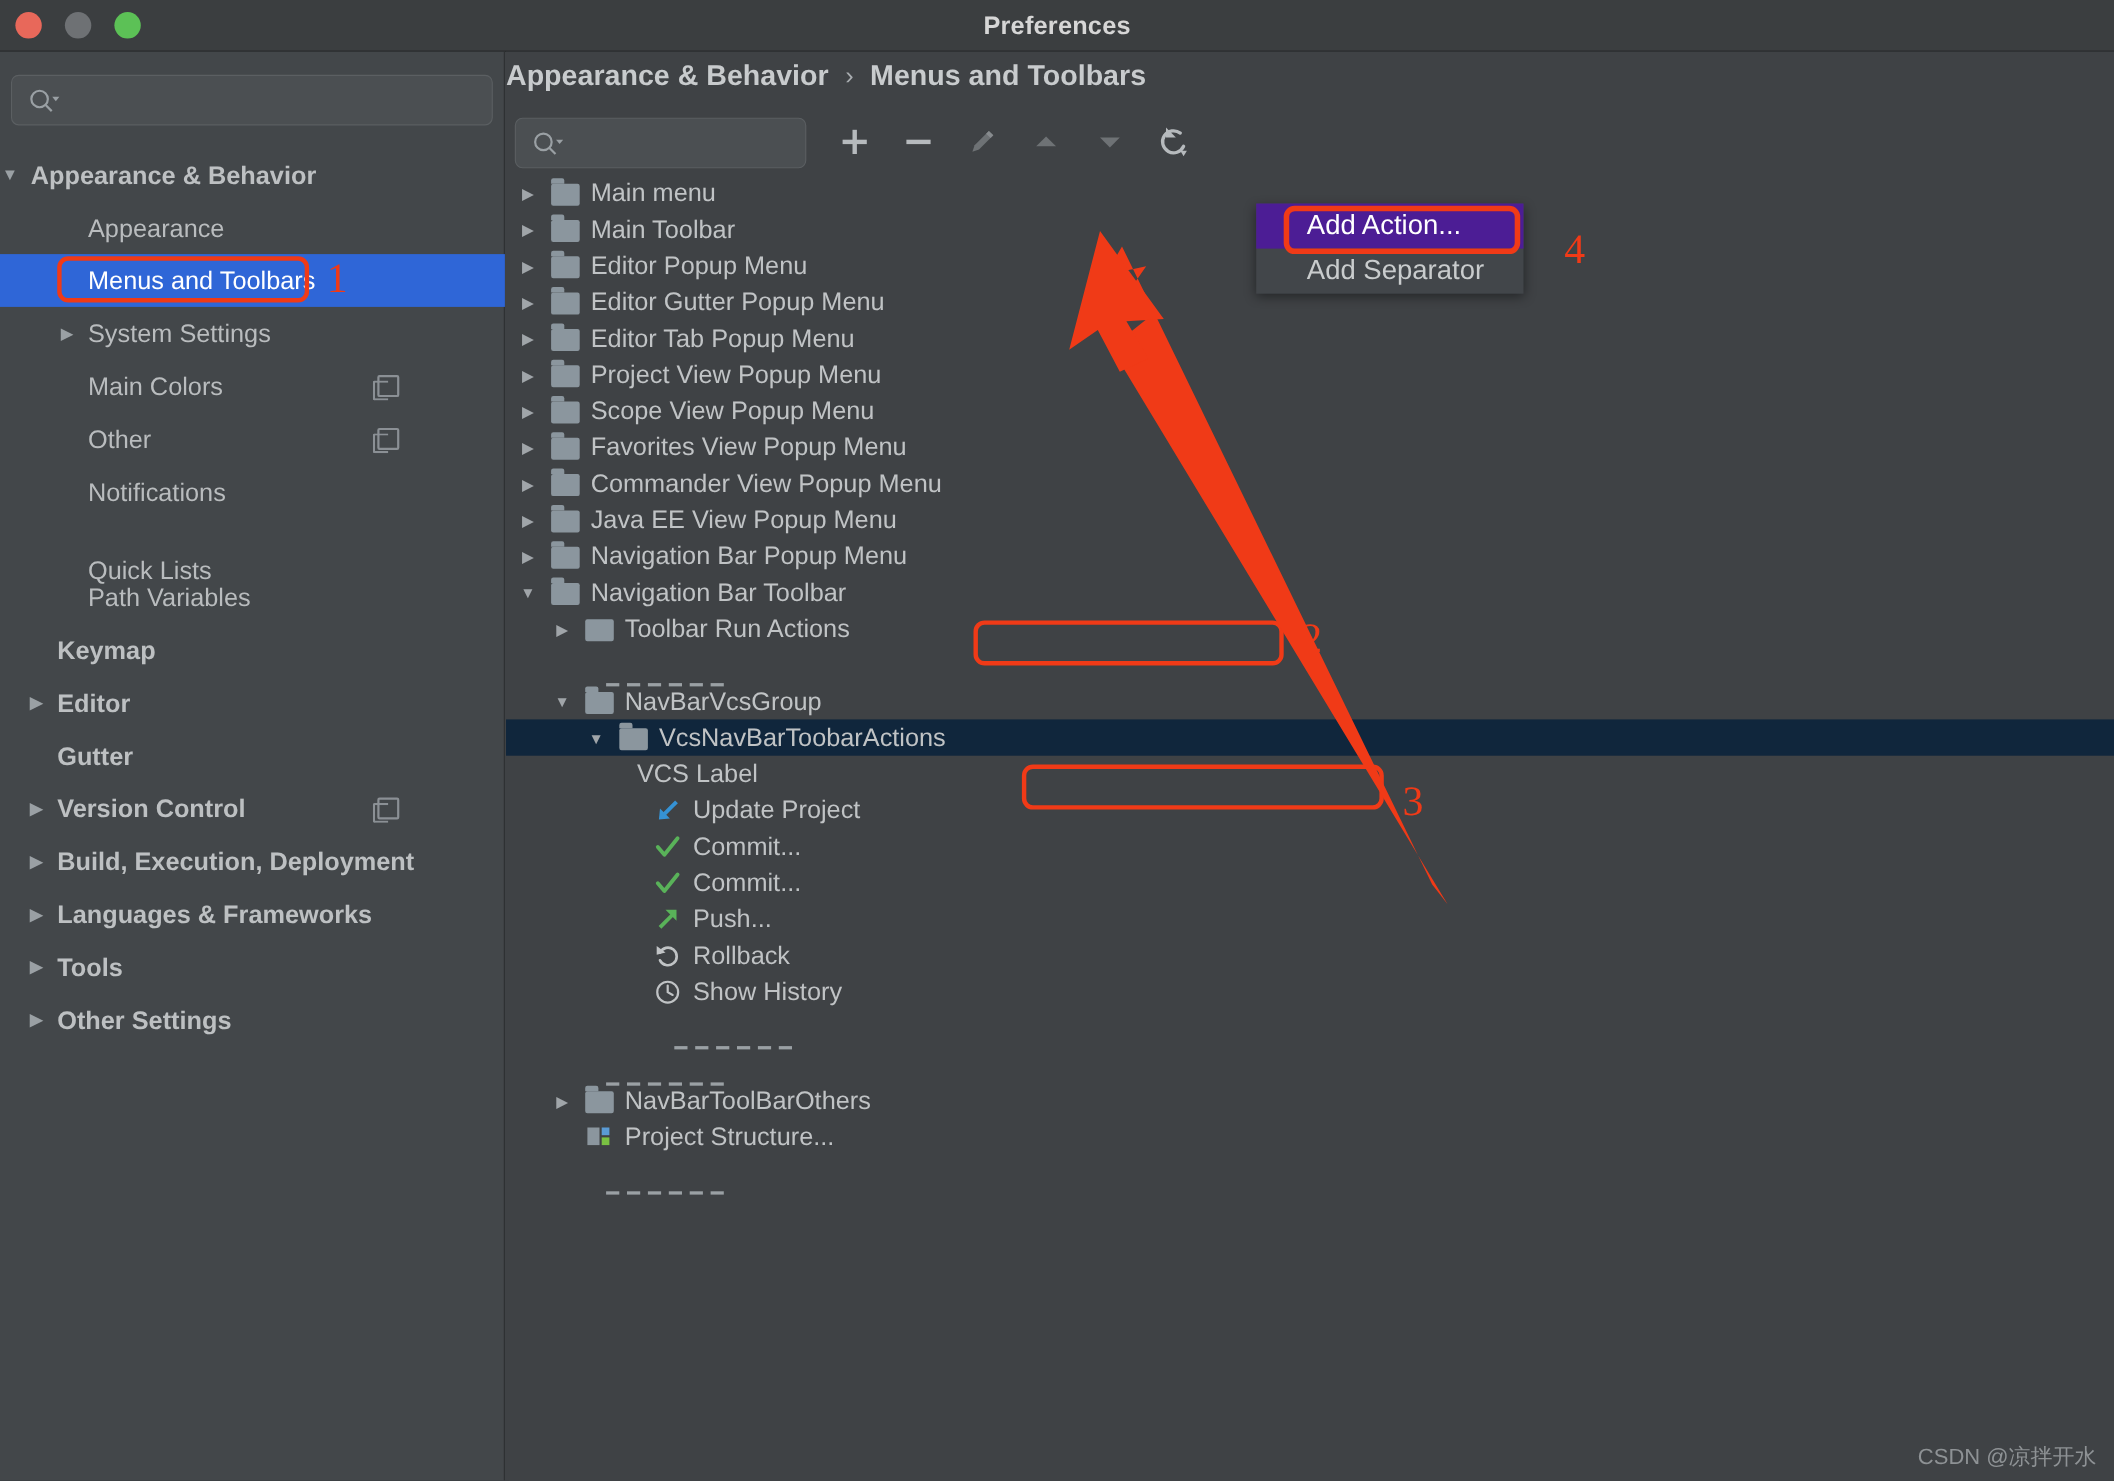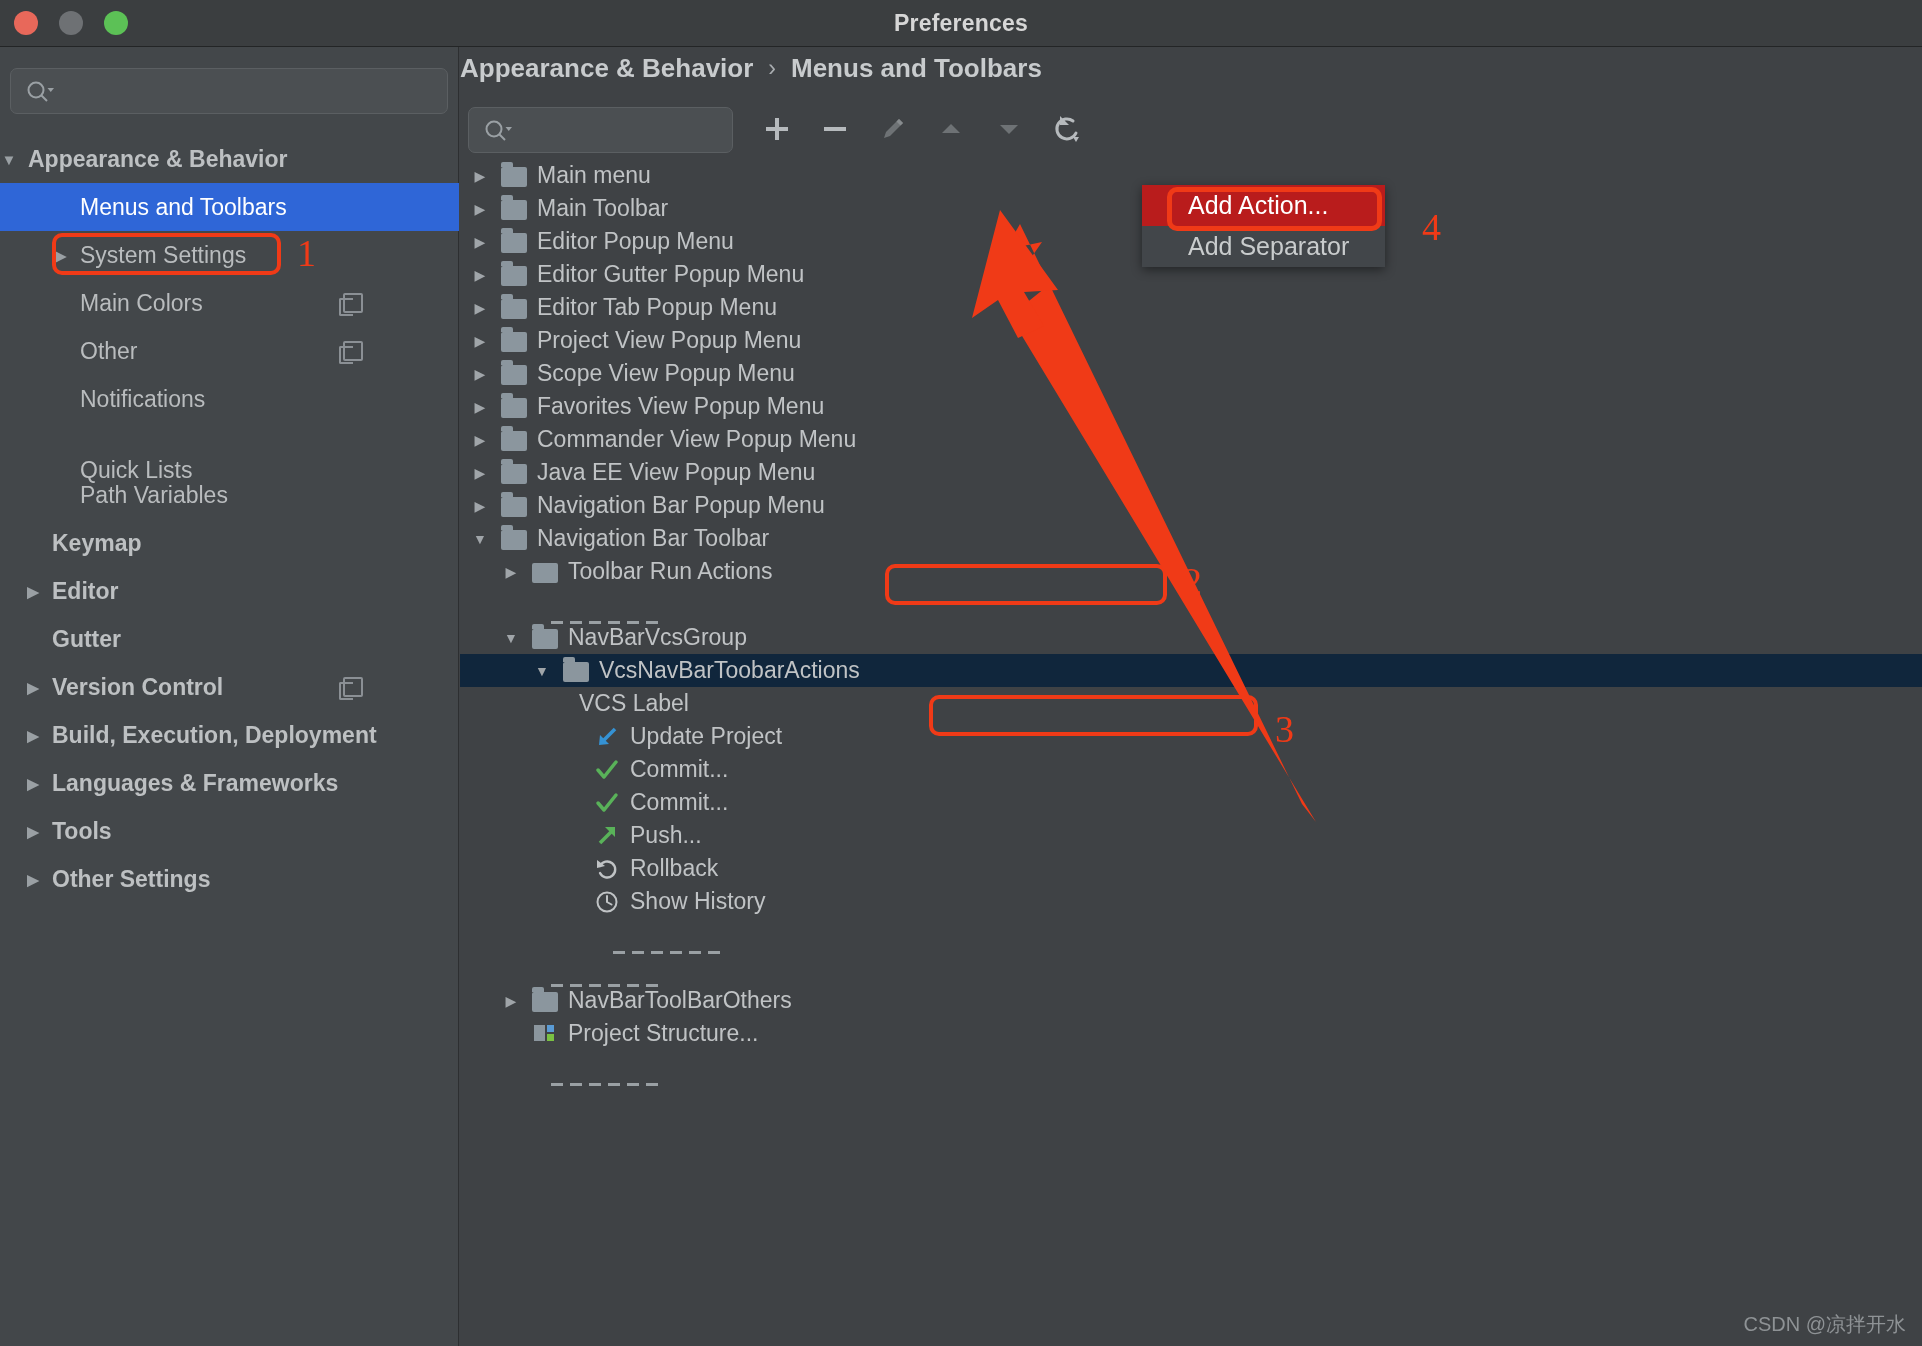--- a/index.html
+++ b/index.html
@@ -112,21 +112,21 @@
     border: 4px solid #f03a17; border-radius: 10px; pointer-events: none;
   }
   #num-3 { position: absolute; left: 815px; top: 660px; color: #f03a17; font-size: 38px; font-family: "Liberation Serif", serif; }
 
   
   #popup {
     position: absolute; left: 682px; top: 138px; width: 243px; height: 82px;
     background: #42464a; box-shadow: 0 3px 10px rgba(0,0,0,.45);
   }
   .p-item { height: 41px; display: flex; align-items: center; padding-left: 46px; color: #c9cccd; font-size: 25px; }
-  .p-item.active { background: #b91c1c; color: #ffffff; }
+  .p-item.active { background: #4c1d95; color: #ffffff; }
   #hl-popup {
     position: absolute; left: 707px; top: 140px; width: 215px; height: 44px;
     border: 5px solid #f03a17; border-radius: 10px; pointer-events: none;
   }
   #num-4 { position: absolute; left: 962px; top: 158px; color: #f03a17; font-size: 38px; font-family: "Liberation Serif", serif; }
 
   
   #arrow-svg { position: absolute; left: 0; top: 0; width: 1922px; height: 1346px; pointer-events: none; }
 
   
@@ -157,20 +157,23 @@
           <line x1="16.5" y1="16.5" x2="22" y2="22" stroke="#9aa0a4" stroke-width="2"></line>
           <path d="M22.5 9 L29 9 L25.75 13 Z" fill="#9aa0a4"></path>
         </svg>
       </span>
     </div>
     <div class="sidebar-list" id="sidebar-list">
         <div class="s-item bold">
           <span class="s-arrow" style="left: -2px;">▼</span>
           <span class="s-label" style="margin-left: 28px;">Appearance &amp; Behavior</span>
         </div>
+        <div class="s-item">
+          <span class="s-label" style="margin-left: 80px;">Appearance</span>
+        </div>
         <div class="s-item selected">
           <span class="s-label" style="margin-left: 80px;">Menus and Toolbars</span>
         </div>
         <div class="s-item">
           <span class="s-arrow" style="left: 50px;">▶</span>
           <span class="s-label" style="margin-left: 80px;">System Settings</span>
         </div>
         <div class="s-item">
           <span class="s-label" style="margin-left: 80px;">Main Colors</span>
           <span class="s-copy"></span>

